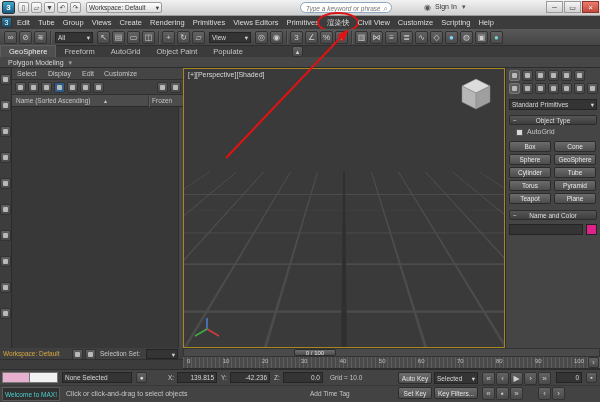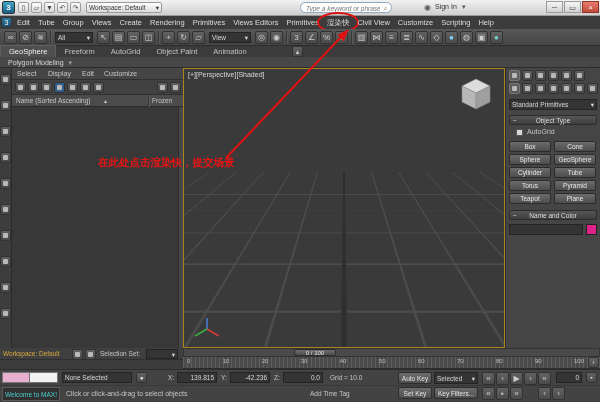--- a/index.html
+++ b/index.html
@@ -171,21 +171,21 @@
     <div class="ico" style="left:460px;top:2px;">◍</div>
     <div class="ico" style="left:475px;top:2px;">▣</div>
     <div class="ico" style="left:490px;top:2px;color:#6fd2c8;">●</div>
   </div>
 
   <div class="abs" id="ribbon">
     <div class="rtab active">GeoSphere</div>
     <div class="rtab">Freeform</div>
     <div class="rtab">AutoGrid</div>
     <div class="rtab">Object Paint</div>
-    <div class="rtab">Animation</div>
+    <div class="rtab">Populate</div>
     <div class="ico small" style="left:292px;top:0;">▴</div>
   </div>
   <div class="abs" id="polyrow">
     <span style="margin-left:8px;">Polygon Modeling</span>
     <span style="margin-left:3px;color:#9c9c9c;">▾</span>
   </div>
 
   <div class="abs" id="leftstrip">
     <div class="dotico" style="left:0;top:6px;"></div>
     <div class="dotico" style="left:0;top:32px;"></div>
@@ -350,19 +350,18 @@
     <span class="lbl" style="left:310px;top:4px;font-size:6.5px;">Add Time Tag</span>
     <div class="btn" style="left:398px;top:1px;width:34px;height:12px;font-size:6.5px;line-height:11px;">Set Key</div>
     <div class="btn" style="left:434px;top:1px;width:44px;height:12px;font-size:6.5px;line-height:11px;">Key Filters...</div>
     <div class="ico" style="left:482px;top:1px;">«</div>
     <div class="ico" style="left:496px;top:1px;">▪</div>
     <div class="ico" style="left:510px;top:1px;">»</div>
     <div class="ico" style="left:538px;top:1px;">‹</div>
     <div class="ico" style="left:552px;top:1px;">›</div>
   </div>
 
-  <div id="anno-text">在此处点击渲染快，提交场景</div>
   <svg id="anno-svg" width="600" height="402">
     <line x1="226" y1="158" x2="342" y2="36" stroke="#e01212" stroke-width="2"></line>
     <polygon points="349,29 343.5,41.4 337.7,34.8" fill="#e01212"></polygon>
   </svg>
 
 </div>
 
 </body></html>

